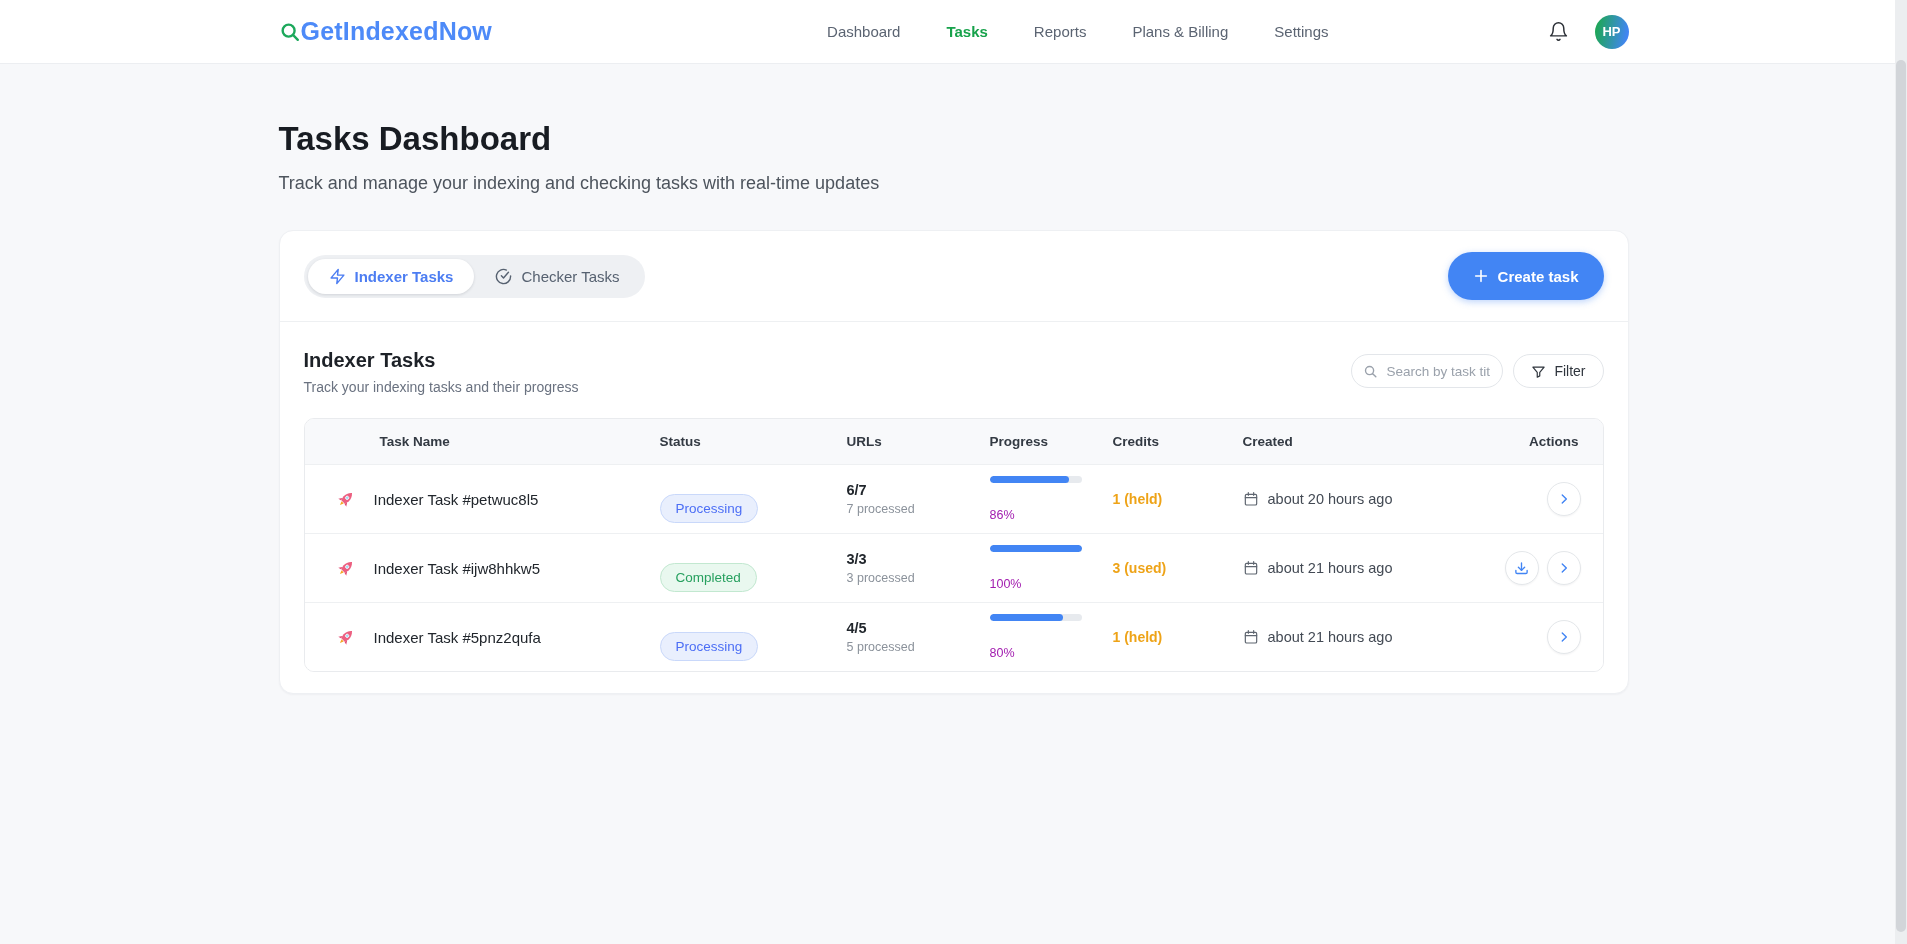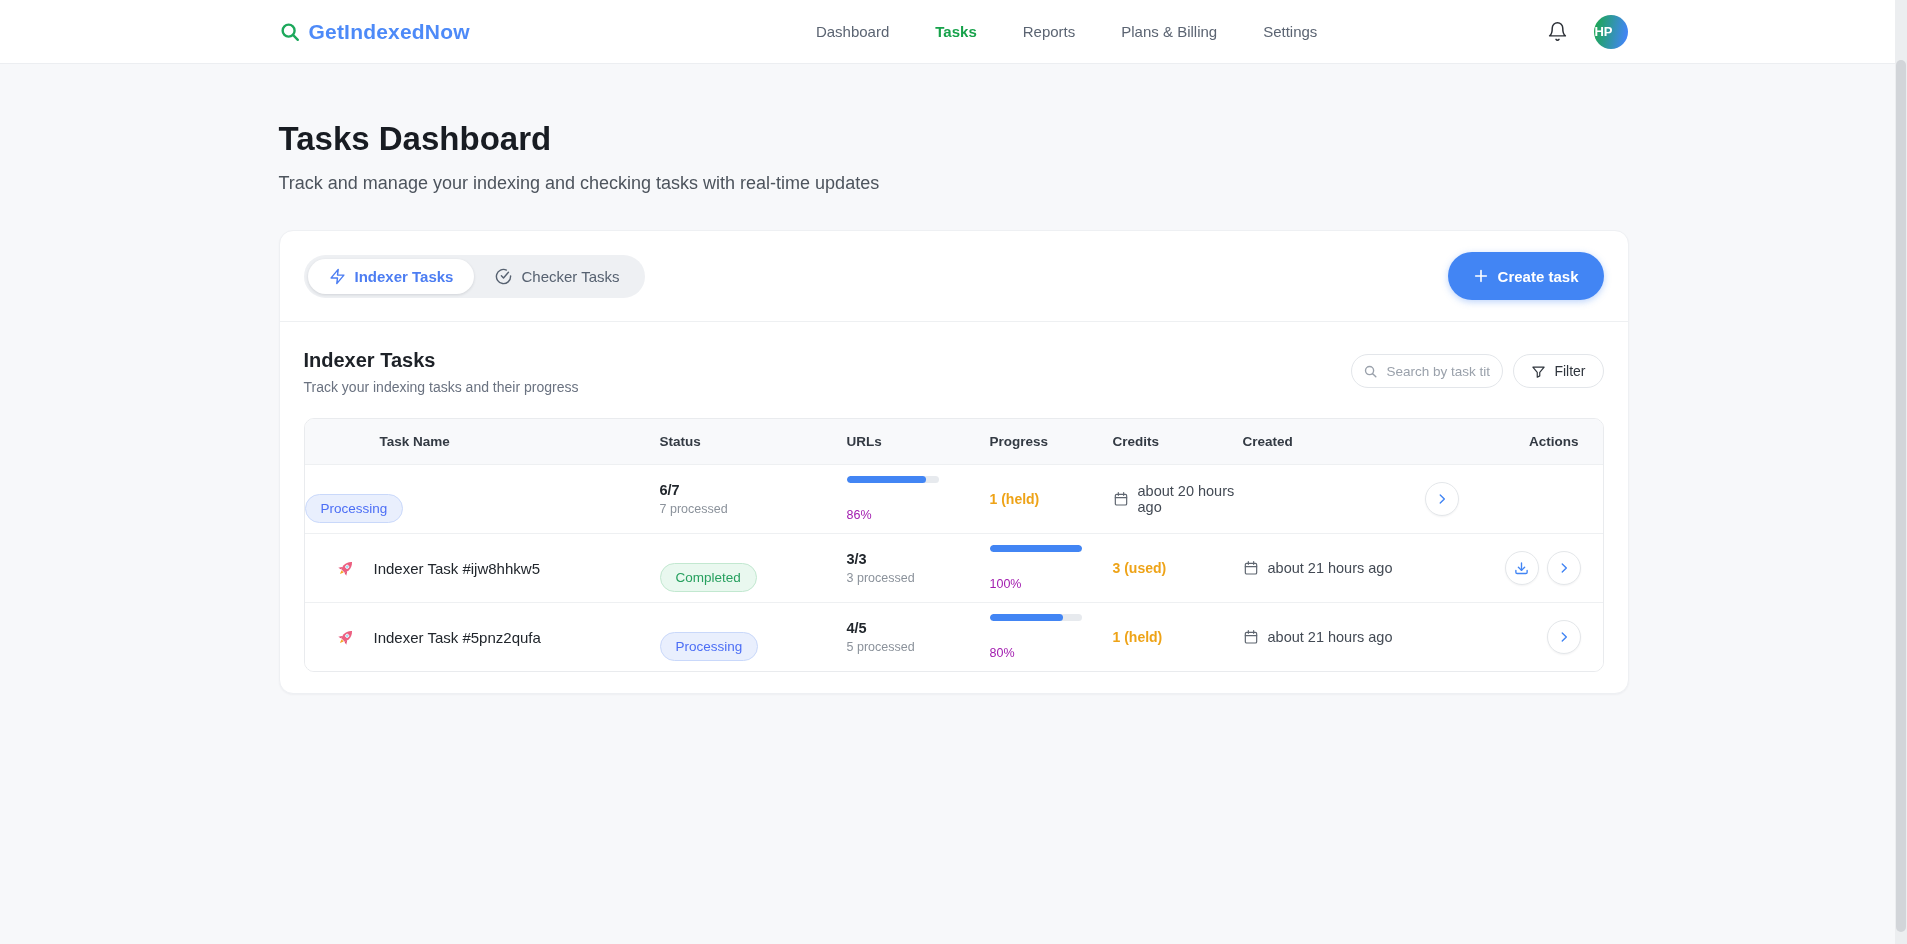--- a/index.html
+++ b/index.html
@@ -7,28 +7,28 @@
   body {
     background:#f7f8fa;
     font-family:"Liberation Sans","DejaVu Sans",sans-serif;
     color:#1f242b;
     overflow:hidden;
     position:relative;
   }
   
   .topbar { background:#fff; height:64px; border-bottom:1px solid #eceef1; }
   .topbar-inner { width:1350px; height:100%; margin:0 auto; display:flex; align-items:center; justify-content:space-between; }
-  .brand { display:flex; align-items:center; gap:8px; font-weight:700; font-size:21px; color:#4d8af8; letter-spacing:.2px; cursor:pointer; }
+  .brand { display:flex; align-items:center; gap:0; font-weight:700; font-size:25px; color:#4d8af8; letter-spacing:.2px; cursor:pointer; }
   .nav-links { display:flex; align-items:flex-start; gap:46px; margin-left:116px; }
   .nav-link { font-size:15px; color:#5b6472; text-decoration:none; cursor:pointer; }
   .nav-link.active { color:#17a24b; font-weight:700; }
   .top-right { display:flex; align-items:center; gap:26px; }
   .bell { background:none; border:none; cursor:pointer; display:flex; align-items:center; }
   .avatar { width:34px; height:34px; border-radius:50%; background:linear-gradient(100deg,#1fa65a 10%,#4285f4 90%);
-            color:#fff; font-size:13px; font-weight:700; display:flex; align-items:center; justify-content:flex-start; cursor:pointer; }
+            color:#fff; font-size:13px; font-weight:700; display:flex; align-items:center; justify-content:center; cursor:pointer; }
   
   .container { width:1350px; margin:0 auto; }
   .page-title { font-size:33px; font-weight:600; color:#181c22; margin-top:56px; }
   .page-sub { font-size:18px; color:#4d545d; margin-top:15px; }
   
   .card { margin-top:36px; background:#fff; border:1px solid #eef0f3; border-radius:14px; box-shadow:0 1px 2px rgba(16,24,40,.04); }
   .card-top { display:flex; justify-content:space-between; align-items:center; padding:21px 24px; border-bottom:1px solid #eef0f2; }
   .tab-group { background:#eef0f3; border-radius:9999px; padding:4px; display:flex; }
   .tab { display:flex; align-items:center; gap:9px; padding:9px 21px; border-radius:9999px; font-size:15px; color:#566170; background:transparent; border:none; cursor:pointer; }
   .tab.active { background:#fff; color:#4c7df2; font-weight:600; box-shadow:0 1px 3px rgba(16,24,40,.13); }
@@ -177,20 +177,34 @@
           <div class="hcell-first">Task Name</div>
           <div>Status</div>
           <div>URLs</div>
           <div>Progress</div>
           <div>Credits</div>
           <div>Created</div>
           <div class="hcell-last">Actions</div>
         </div>
 
         <div class="trow row">
+          <div class="cell-task">
+            <span style="display:flex;">
+              <svg width="21" height="21" viewBox="0 0 24 24">
+                  <g transform="rotate(45 12 12)">
+                <path d="M12 1.5c3 2.6 4.2 6.2 4.2 9.3l-1.1 5.2H8.9L7.8 10.8c0-3.1 1.2-6.7 4.2-9.3z" fill="#ec5f80"></path>
+                <circle cx="12" cy="9.3" r="1.9" fill="#9fd8f5" stroke="#fff" stroke-width="0.9"></circle>
+                <path d="M8.2 13.2 5.6 17.2l3.4-.8z" fill="#e04970"></path>
+                    <path d="M15.8 13.2l2.6 4-3.4-.8z" fill="#e04970"></path>
+                <path d="M10.3 16.6h3.4L12 21z" fill="#f6a623"></path>
+                  </g>
+              </svg>
+            </span>
+            <span class="task-name">Indexer Task #petwuc8l5</span>
+          </div>
           <div><span class="badge processing">Processing</span></div>
           <div>
             <div class="urls-main">6/7</div>
             <div class="urls-sub">7 processed</div>
           </div>
           <div>
             <div class="progress-track">
                 <div class="progress-fill" style="width: 86%;"></div>
               </div>
             <div class="progress-label">86%</div>

